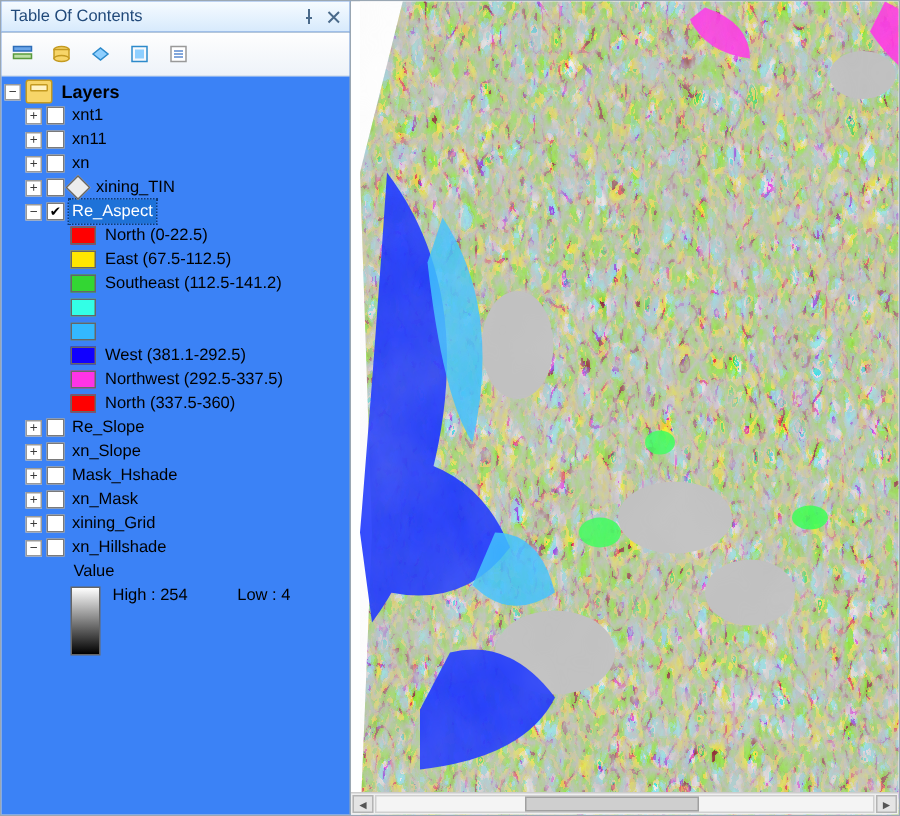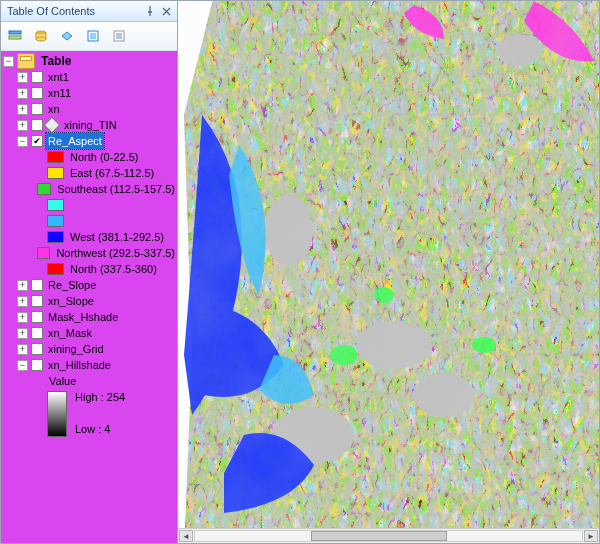--- a/index.html
+++ b/index.html
@@ -15,26 +15,26 @@
   }
   .app {
     display: flex;
     width: 600px;
     height: 544px;
     background: #fff;
     border: 1px solid #9aa7b3;
     box-sizing: border-box;
   }
   .panel {
-    width: 177px;
+    width: 233px;
     height: 100%;
     display: flex;
     flex-direction: column;
     border-right: 1px solid #9aa7b3;
-    background: #d946ef;
+    background: #3b82f6;
     box-sizing: border-box;
   }
   .panel-title {
     height: 20px;
     line-height: 20px;
     background: linear-gradient(#f6fbff, #d7eafc);
     border-bottom: 1px solid #b5c7da;
     padding: 0 4px 0 6px;
     display: flex;
     align-items: center;
@@ -140,21 +140,21 @@
     background: #ececec;
   }
   .gradient {
     width: 18px; height: 44px;
     margin: 2px 6px 2px 44px;
     background: linear-gradient(#ffffff, #000000);
     border: 1px solid #666;
     float: left;
   }
   .grad-row { display:flex; align-items:flex-start; clear:both; }
-  .grad-labels { display:flex; flex-direction:column; justify-content:space-between; height:48px;}
+  .grad-labels { display:flex; flex-direction:row; justify-content:space-between; height:48px;gap:29px;}
   .map {
     flex: 1;
     position: relative;
     background: #ffffff;
     overflow: hidden;
   }
   .map-canvas {
     position: absolute;
     left: 6px; top: -6px;
     width: 420px; height: 558px;
@@ -226,21 +226,21 @@
           </svg>
       </span>
     </div>
 
     <div class="tree" id="tree">
 
       <div class="node">
         <span class="indent" style="width:0"></span>
         <span class="toggle">−</span>
         <span class="layers-icon"></span>
-        <span class="label bold">Table</span>
+        <span class="label bold">Layers</span>
       </div>
       <div id="layers-block">
           <div class="node">
             <span class="indent" style="width: 14px;"></span>
             <span class="toggle">+</span>
             <span class="chk"></span>
             <span class="label">xnt1</span>
           </div>
           <div class="node">
             <span class="indent" style="width: 14px;"></span>
@@ -275,21 +275,21 @@
             <span class="label">North (0-22.5)</span>
           </div>
           <div class="node">
             <span class="indent" style="width: 44px;"></span>
             <span class="swatch" style="background: rgb(255, 230, 0);"></span>
             <span class="label">East (67.5-112.5)</span>
           </div>
           <div class="node">
             <span class="indent" style="width: 44px;"></span>
             <span class="swatch" style="background: rgb(51, 214, 51);"></span>
-            <span class="label">Southeast (112.5-157.5)</span>
+            <span class="label">Southeast (112.5-141.2)</span>
           </div>
           <div class="node">
             <span class="indent" style="width: 44px;"></span>
             <span class="swatch" style="background: rgb(51, 255, 230);"></span>
           </div>
           <div class="node">
             <span class="indent" style="width: 44px;"></span>
             <span class="swatch" style="background: rgb(51, 184, 255);"></span>
           </div>
           <div class="node">

